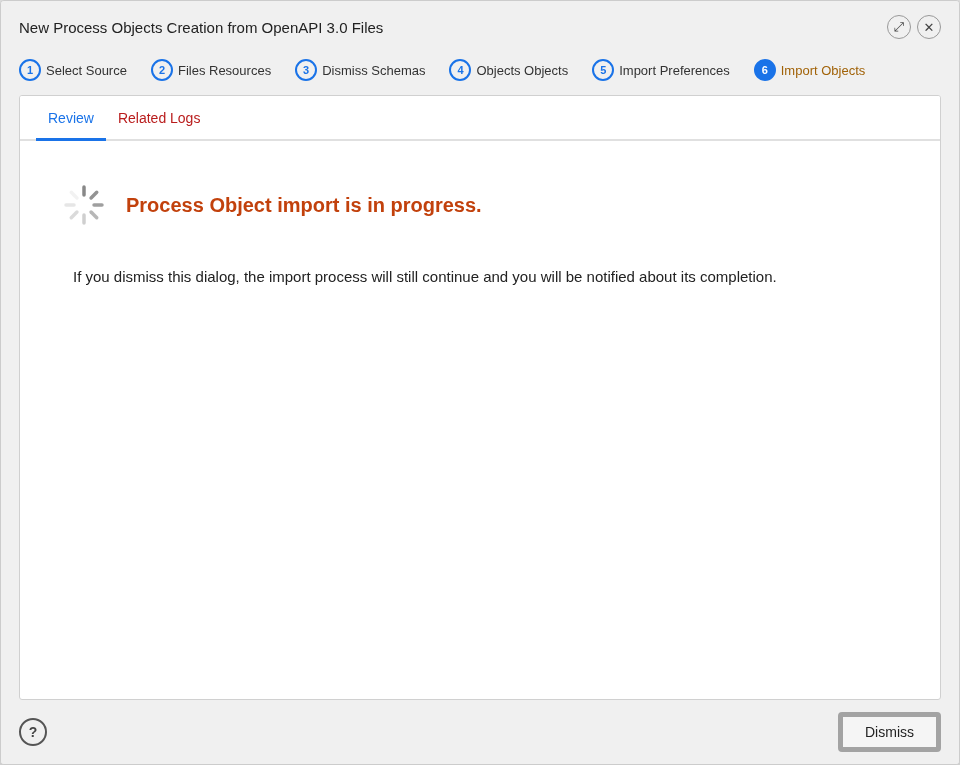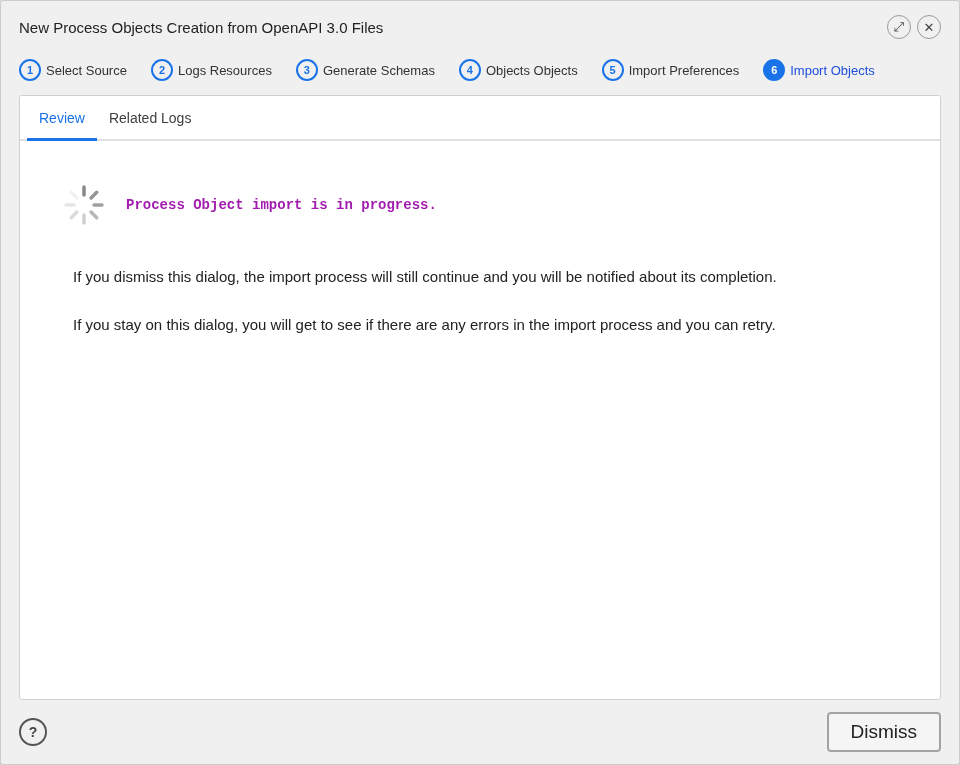--- a/index.html
+++ b/index.html
@@ -87,21 +87,21 @@
     .step-circle.active {
       background: #1a73e8;
       color: #fff;
       border-color: #1a73e8;
     }
     .step-label {
       font-size: 13px;
       color: #333;
     }
     .step-label.active {
-      color: #1d4ed8;
+      color: #a16207;
       font-weight: 500;
     }
 
     .content-area {
       flex: 1;
       background: #f0f0f0;
       padding: 0 18px 0 18px;
       display: flex;
       flex-direction: column;
     }
@@ -110,28 +110,28 @@
       border: 1px solid #d0d0d0;
       border-radius: 3px;
       flex: 1;
       display: flex;
       flex-direction: column;
       overflow: hidden;
     }
     .tabs {
       display: flex;
       border-bottom: 2px solid #e0e0e0;
-      padding: 0 7px;
+      padding: 0 16px;
       background: #fff;
     }
     .tab {
       padding: 14px 12px 12px 12px;
       cursor: pointer;
       font-size: 14px;
-      color: #404040;
+      color: #b91c1c;
       border-bottom: 3px solid transparent;
       margin-bottom: -2px;
       position: relative;
     }
     .tab.active {
       color: #1a73e8;
       border-bottom: 3px solid #1a73e8;
       font-weight: 500;
     }
 
@@ -154,24 +154,23 @@
     .spinner-svg {
       width: 48px;
       height: 48px;
       animation: spin 1s linear infinite;
     }
     @keyframes spin {
       from { transform: rotate(0deg); }
       to { transform: rotate(360deg); }
     }
     .status-title {
-      font-size: 14px;
+      font-size: 20px;
       font-weight: 700;
-      color: #a21caf;
-      font-family: Liberation Mono, monospace;
+      color: #c2410c;
     }
     .info-text {
       font-size: 15px;
       color: #222;
       line-height: 1.6;
       margin-bottom: 24px;
       margin-left: 13px;
     }
 
     .footer {
@@ -191,23 +190,23 @@
       display: flex;
       align-items: center;
       justify-content: center;
       font-size: 14px;
       font-weight: 700;
       color: #444;
     }
     .dismiss-btn {
       padding: 7px 22px;
       background: #f5f5f5;
-      border: 2px solid #a3a3a3;
+      border: 5px solid #a3a3a3;
       border-radius: 4px;
-      font-size: 19px;
+      font-size: 14px;
       cursor: pointer;
       color: #222;
     }
   </style>
 </head>
 <body>
 
 <div class="dialog">
 
   <div class="title-bar">
@@ -218,25 +217,25 @@
     </div>
   </div>
 
   <div class="wizard-steps" id="steps-container">
   <div class="step">
         <div class="step-circle">1</div>
         <span class="step-label">Select Source</span>
       </div>
       <div class="step">
         <div class="step-circle">2</div>
-        <span class="step-label">Logs Resources</span>
+        <span class="step-label">Files Resources</span>
       </div>
       <div class="step">
         <div class="step-circle">3</div>
-        <span class="step-label">Generate Schemas</span>
+        <span class="step-label">Dismiss Schemas</span>
       </div>
       <div class="step">
         <div class="step-circle">4</div>
         <span class="step-label">Objects Objects</span>
       </div>
       <div class="step">
         <div class="step-circle">5</div>
         <span class="step-label">Import Preferences</span>
       </div>
       <div class="step">
@@ -266,21 +265,20 @@
                 <line x1="0" y1="-18" x2="0" y2="-10" stroke="#888" stroke-width="3.5" stroke-linecap="round" opacity="0.4" transform="rotate(180)"></line>
                 <line x1="0" y1="-18" x2="0" y2="-10" stroke="#888" stroke-width="3.5" stroke-linecap="round" opacity="0.3" transform="rotate(225)"></line>
                 <line x1="0" y1="-18" x2="0" y2="-10" stroke="#888" stroke-width="3.5" stroke-linecap="round" opacity="0.2" transform="rotate(270)"></line>
                 <line x1="0" y1="-18" x2="0" y2="-10" stroke="#888" stroke-width="3.5" stroke-linecap="round" opacity="0.1" transform="rotate(315)"></line>
               </g>
             </svg>
           </div>
           <span class="status-title">Process Object import is in progress.</span>
         </div>
         <p class="info-text">If you dismiss this dialog, the import process will still continue and you will be notified about its completion.</p>
-        <p class="info-text">If you stay on this dialog, you will get to see if there are any errors in the import process and you can retry.</p>
       </div>
 
     </div>
   </div>
 
   <div class="footer">
     <button class="help-btn">?</button>
     <button class="dismiss-btn">Dismiss</button>
   </div>
 

